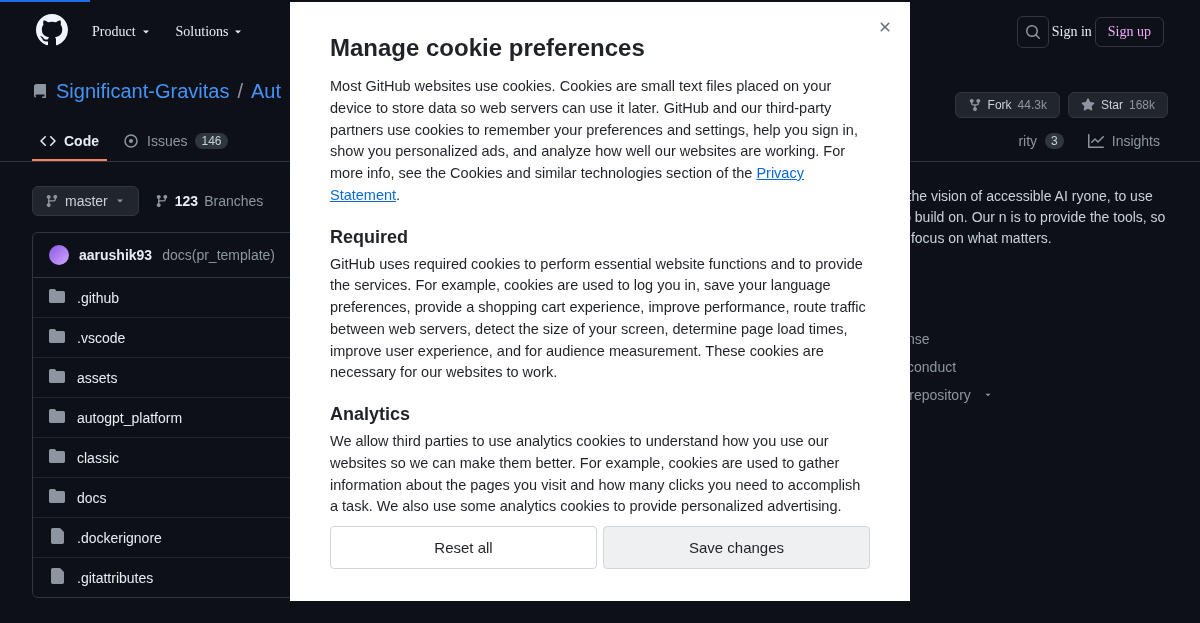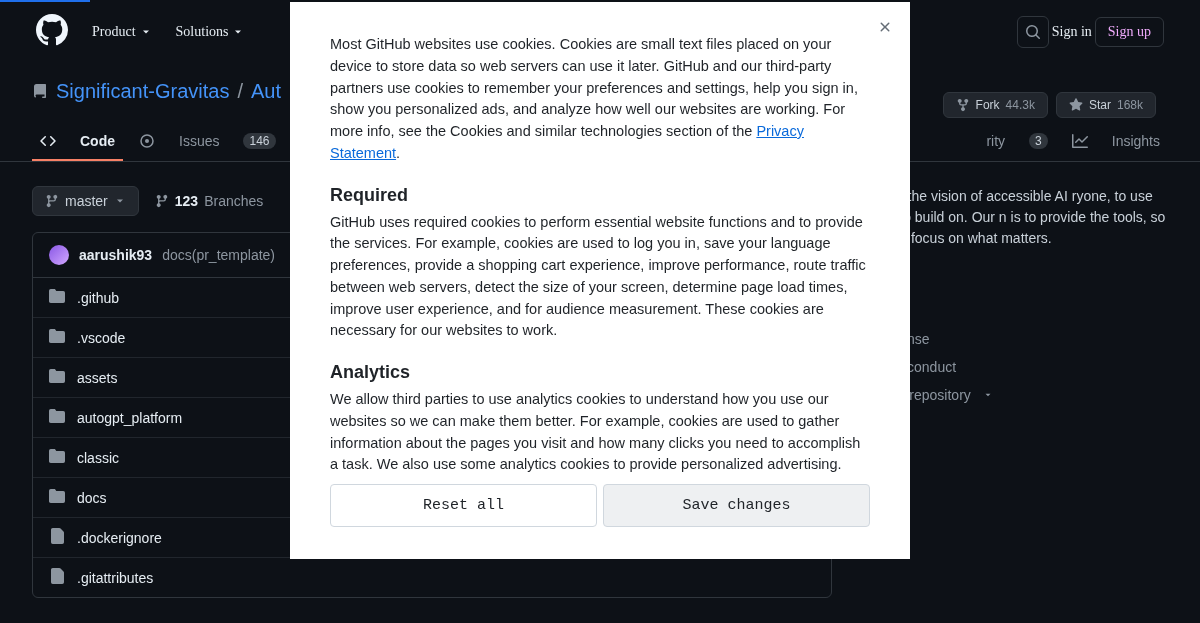--- a/index.html
+++ b/index.html
@@ -52,42 +52,42 @@
 .repo-title {
   display: flex; align-items: center; gap: 8px;
   font-size: 20px;
   margin-bottom: 20px;
 }
 .repo-owner, .repo-name { color: #4493f8; }
 .repo-sep { color: #8d96a0; }
 .repo-actions {
   position: absolute;
   top: 92px;
-  right: 44px;
+  right: 32px;
   display: flex;
   gap: 8px;
 }
 .action-btn {
   display: flex; align-items: center; gap: 6px;
   background: #21262d;
   border: 1px solid #30363d;
   border-radius: 6px;
   padding: 5px 12px;
   font-size: 12px;
   color: #c9d1d9;
 }
 .action-btn .count { color: #8d96a0; }
 .tabs {
   display: flex;
   gap: 8px;
   border-bottom: 1px solid #30363d;
   padding: 0 32px;
 }
 .tab {
-  display: flex; align-items: center; gap: 24px;
+  display: flex; align-items: center; gap: 8px;
   padding: 10px 8px;
   color: #8d96a0;
   font-size: 14px;
   cursor: pointer;
   border-bottom: 2px solid transparent;
 }
 .tab.active { color: #e6edf3; border-bottom-color: #f78166; font-weight: 600; }
 .tab .badge {
   background: #30363d;
   border-radius: 10px;
@@ -183,21 +183,21 @@
   width: 22px; height: 22px;
   cursor: pointer;
   color: #656d76;
   display: flex; align-items: center; justify-content: center;
 }
 .modal h1 { font-size: 24px; font-weight: 700; margin-bottom: 14px; }
 .modal p { font-size: 14.5px; line-height: 1.5; margin-bottom: 8px; }
 .modal .section-h { font-size: 18px; font-weight: 700; margin-top: 20px; margin-bottom: 6px; }
 .modal a { color: #0969da; text-decoration: underline; }
 .modal-buttons {
-  display: flex; gap: 6px;  font-family: Liberation Mono, monospace;
+  display: flex; gap: 6px; 
 }
 .modal-btn {
   flex: 1;
   padding: 12px;
   border: 1px solid #d0d7de;
   border-radius: 4px;
   background: #fff;
   font-size: 15px;
   cursor: pointer;
   text-align: center;
@@ -400,20 +400,21 @@
   </div>
 </div>
 
 <div class="modal-overlay">
   <div class="modal">
     <div class="modal-close">
       <svg width="16" height="16" viewBox="0 0 16 16" fill="currentColor">
           <path d="M3.72 3.72a.75.75 0 011.06 0L8 6.94l3.22-3.22a.75.75 0 111.06 1.06L9.06 8l3.22 3.22a.75.75 0 11-1.06 1.06L8 9.06l-3.22 3.22a.75.75 0 01-1.06-1.06L6.94 8 3.72 4.78a.75.75 0 010-1.06z"></path>
         </svg>
     </div>
+    <h1>Manage cookie preferences</h1>
     <p>
       <span>Most GitHub websites use cookies. Cookies are small text files placed on your device to store data so web servers can use it later. GitHub and our third-party partners use cookies to remember your preferences and settings, help you sign in, show you personalized ads, and analyze how well our websites are working. For more info, see the Cookies and similar technologies section of the </span><a>Privacy Statement</a><span>.</span>
     </p>
     <div class="section-h">Required</div>
     <p>GitHub uses required cookies to perform essential website functions and to provide the services. For example, cookies are used to log you in, save your language preferences, provide a shopping cart experience, improve performance, route traffic between web servers, detect the size of your screen, determine page load times, improve user experience, and for audience measurement. These cookies are necessary for our websites to work.</p>
     <div class="section-h">Analytics</div>
     <p>We allow third parties to use analytics cookies to understand how you use our websites so we can make them better. For example, cookies are used to gather information about the pages you visit and how many clicks you need to accomplish a task. We also use some analytics cookies to provide personalized advertising.</p>
     <div class="modal-buttons">
       <div class="modal-btn">Reset all</div>
       <div class="modal-btn primary">Save changes</div>

